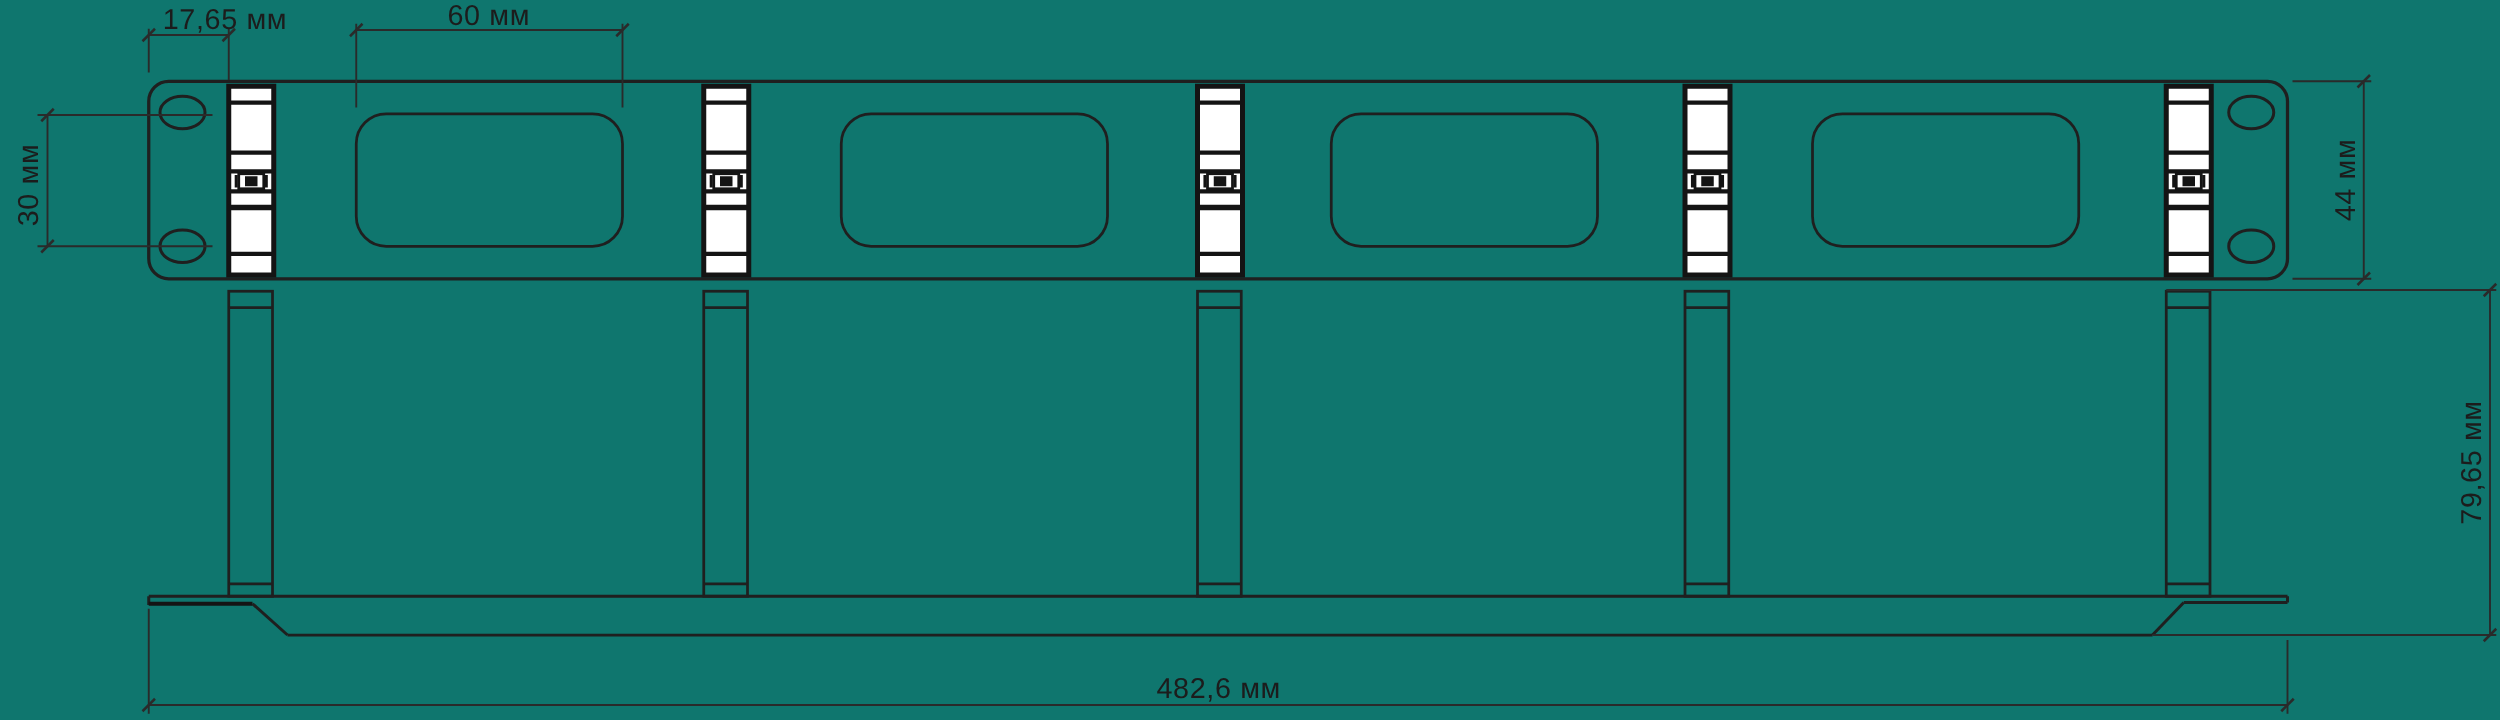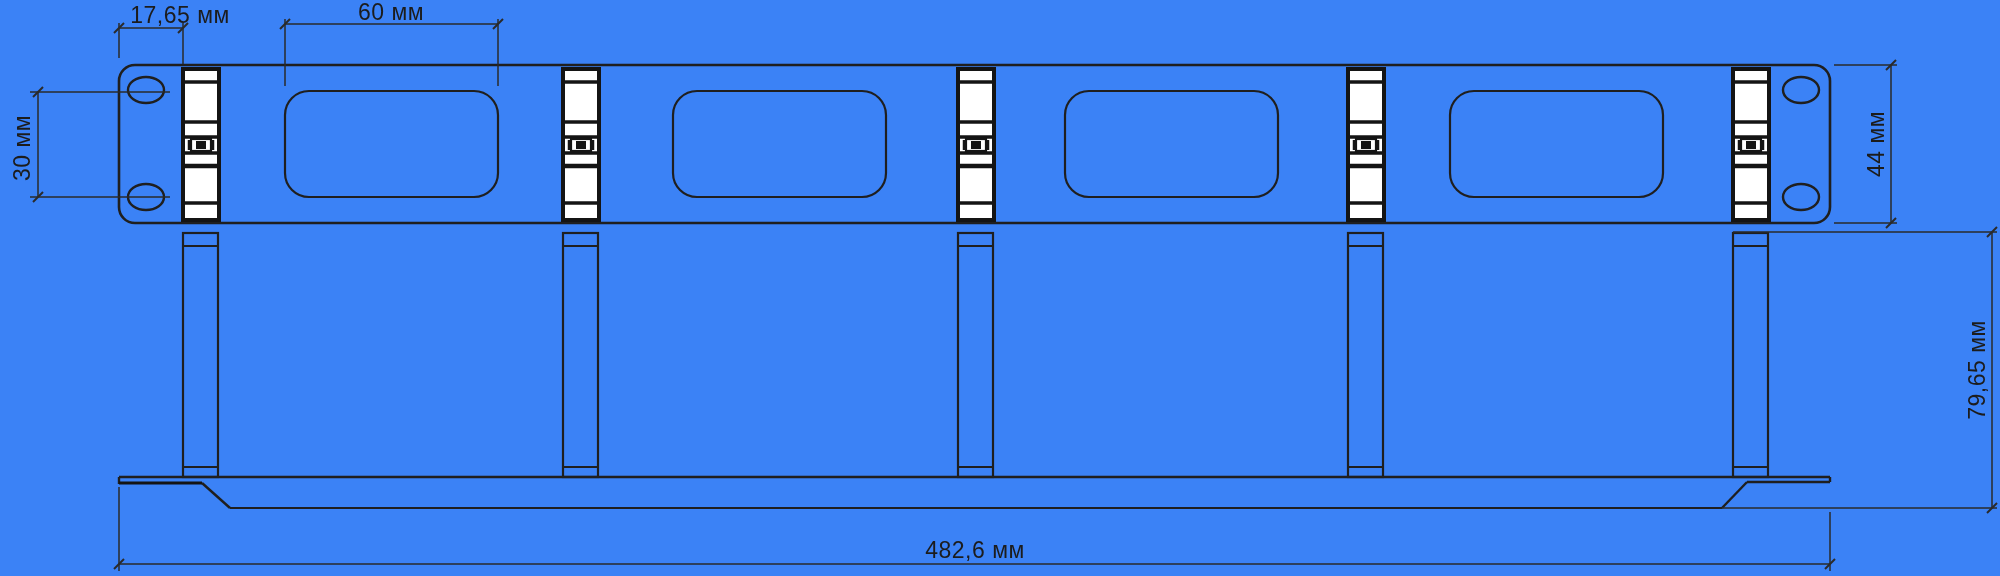--- a/index.html
+++ b/index.html
@@ -1,19 +1,19 @@
 <!DOCTYPE html>
 <html><head>
 <meta charset="utf-8">
 <style>
   html,body{margin:0;padding:0;background:#ffffff;}
   .canvas{
     position:relative;
     width:2000px;height:576px;
-    background:#3b82f6;
+    background:#0f766e;
     font-family:"Liberation Sans", sans-serif;
     overflow:hidden;
   }
   svg{display:block}
   .outline{stroke:#1f1f1f;fill:none;stroke-width:2.6;}
   .thin{stroke:#1f1f1f;fill:none;stroke-width:2.2;}
   .bold{stroke:#141414;fill:#ffffff;stroke-width:4;}
   .bold-line{stroke:#141414;fill:none;stroke-width:3.4;}
   .bolder-line{stroke:#141414;fill:none;stroke-width:4.4;}
   .bar-line{stroke:#1f1f1f;fill:none;stroke-width:2.4;}

